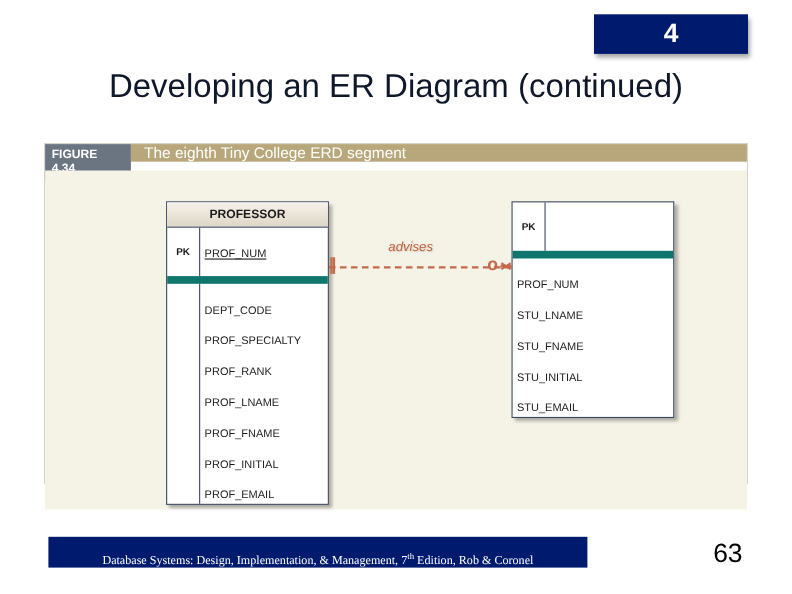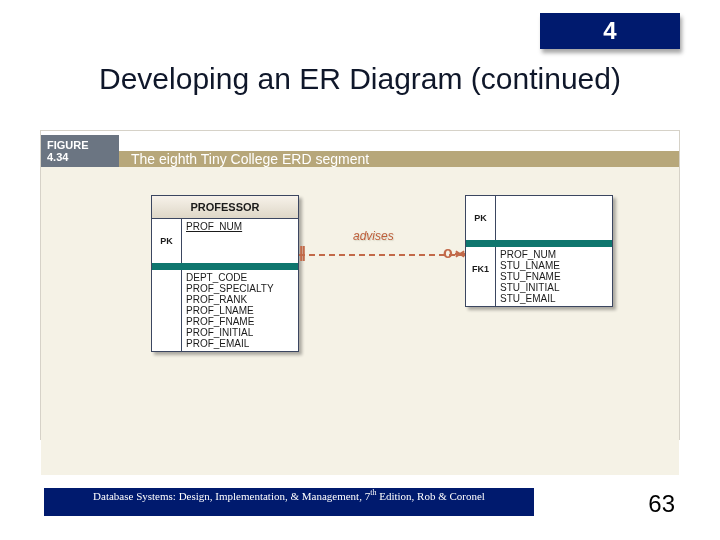--- a/index.html
+++ b/index.html
@@ -21,22 +21,22 @@
     position: absolute; top: 62px; left: 0; width: 100%;
     text-align: center;
     color: #0f172a; font-size: 30px; font-weight: 400;
   }
   .figure-wrap {
     position: absolute; top: 130px; left: 40px;
     width: 640px; height: 310px;
     border: 1px solid #d6d2c8;
   }
   .figure-header {
-    height: 36px;
-    display: flex; align-items: flex-end;
+    height: 24px;
+    display: flex; align-items: flex-start;
   }
   .fig-label {
     width: 78px; background: #6b7582;
     color: #fff; font-size: 11px; font-weight: bold;
     display: flex; align-items: flex-start; justify-content: flex-start;
     padding: 4px 6px;
   }
   .fig-caption {
     flex: 1; background: #b7a77a;
     color: #fff; font-size: 14px;
@@ -65,21 +65,21 @@
   }
   .entity-section { display: flex; }
   .entity-section + .entity-section { border-top: 7px solid #0f766e; }
   .key-col {
     width: 30px; border-right: 1px solid #3b4660;
     padding: 17px 3px; font-weight: bold; font-size: 9px;
     text-align: center;
   }
   .attr-col { flex: 1; padding: 2px 4px; }
   .attr-row { display: flex; }
-  .attr-label { flex: 1; padding-right: 4px; }
+  .attr-label { flex: 1; padding-right: 4px; margin-top: 17px; }
   .underline { text-decoration: underline; }
   
   .rel-line {
     position: absolute; top: 87px; left: 258px; width: 166px;
     border-top: 2px dashed #c26a4a;
   }
   .rel-label {
     position: absolute; top: 62px; left: 312px;
     color: #bd5e3a; font-style: italic; font-size: 12px;
     text-shadow: 1px 1px 1px rgba(199,199,180,0.6);
@@ -100,21 +100,21 @@
   }
   .rel-crow span:nth-child(1){ transform: rotate(32deg); }
   .rel-crow span:nth-child(2){ }
   .rel-crow span:nth-child(3){ transform: rotate(-32deg); }
 
   .footer-bar {
     position: absolute; left: 44px; bottom: 24px;
     width: 490px; height: 28px;
     background: #001a6e;
     color: #fff; font-size: 11px;
-    display: flex; align-items: flex-start; justify-content: center;
+    display: flex; align-items: flex-end; justify-content: center;
     font-family: "Times New Roman", serif;
   }
   .footer-bar sup { font-size: 8px; }
   .page-num {
     position: absolute; right: 45px; bottom: 22px;
     font-size: 24px; color: #000; text-align: center;
   }
 </style>
 </head>
 <body>
@@ -171,21 +171,20 @@
             </div>
         </div>
       </div>
     </div>
 
     <div class="entity student">
       <div class="entity-section">
         <div class="key-col">PK</div>
       </div>
       <div class="entity-section">
-        <div class="key-col">FK1</div>
         <div class="attr-col">
           <div class="attr-row">
               <span class="attr-label">PROF_NUM</span>
             </div>
           <div class="attr-row">
               <span class="attr-label">STU_LNAME</span>
             </div>
           <div class="attr-row">
               <span class="attr-label">STU_FNAME</span>
             </div>

